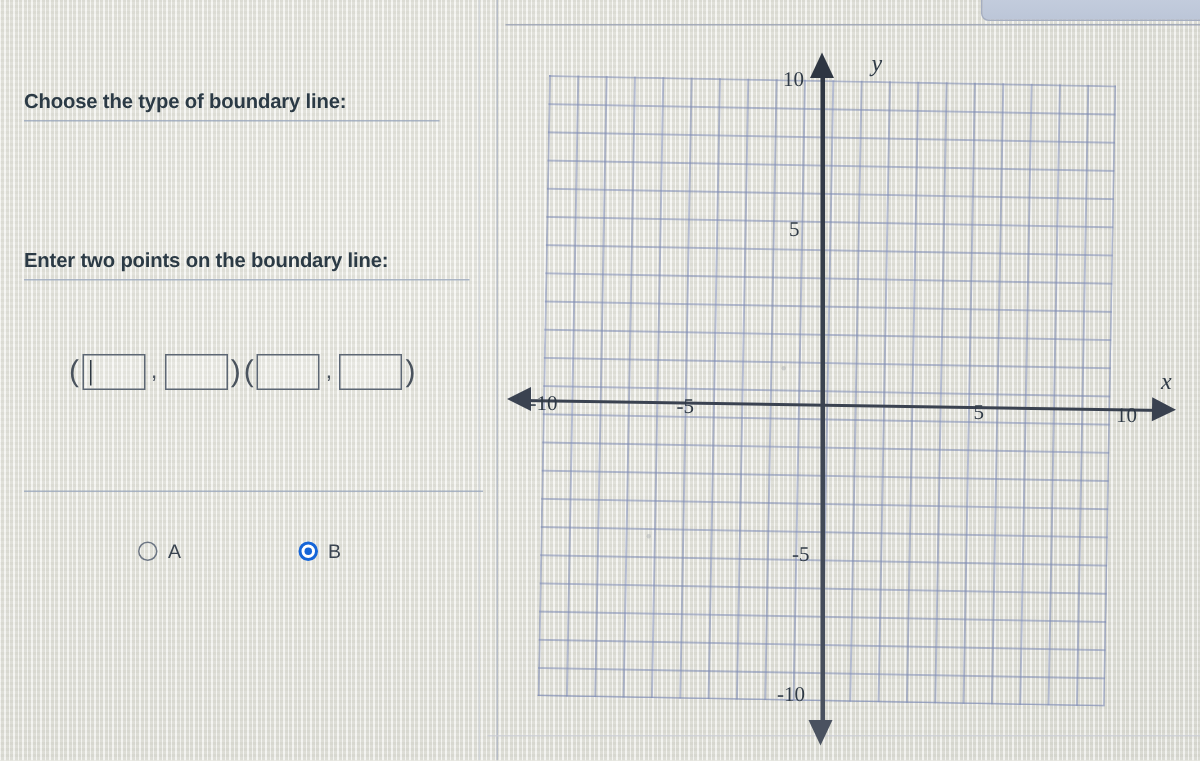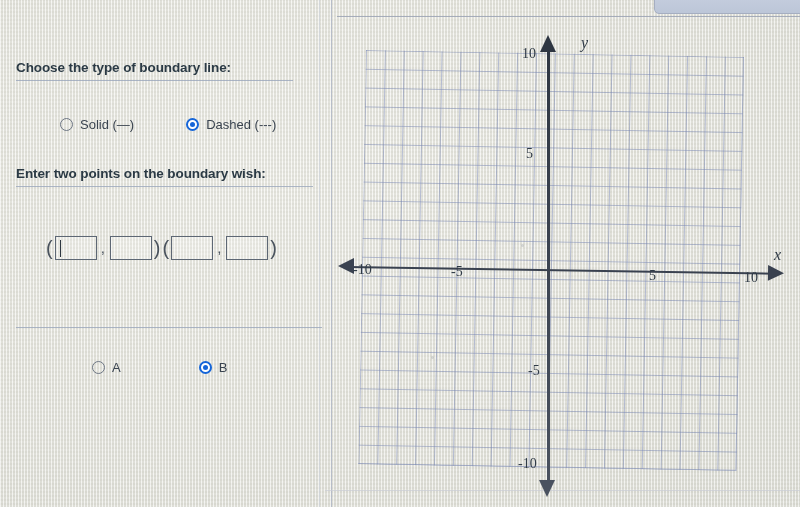--- a/index.html
+++ b/index.html
@@ -287,33 +287,22 @@
 <div class="top-rule"></div>
 <div class="left-edge"></div>
 <div class="v-divider"></div>
 <div class="bottom-rule"></div>
 
 <div class="panel">
 
   <div class="heading" id="h1">Choose the type of boundary line:</div>
   <div class="heading-rule" id="r1"></div>
 
-  <div class="radio-row" id="row-linetype">
-    <div class="radio-opt">
-      <span class="radio"></span>
-      <span class="radio-label">Solid (—)</span>
-    </div>
-    <div class="gap-solid"></div>
-    <div class="radio-opt">
-      <span class="radio checked"></span>
-      <span class="radio-label">Dashed (---)</span>
-    </div>
-  </div>
-
-  <div class="heading" id="h2">Enter two points on the boundary wish:</div>
+
+  <div class="heading" id="h2">Enter two points on the boundary line:</div>
   <div class="heading-rule" id="r2"></div>
 
   <div id="points-row">
     <span class="paren">(</span>
     <span class="tbox caret"></span>
     <span class="comma">,</span>
     <span class="tbox"></span>
     <span class="paren">)</span>
     <span class="paren">(</span>
     <span class="tbox"></span>

